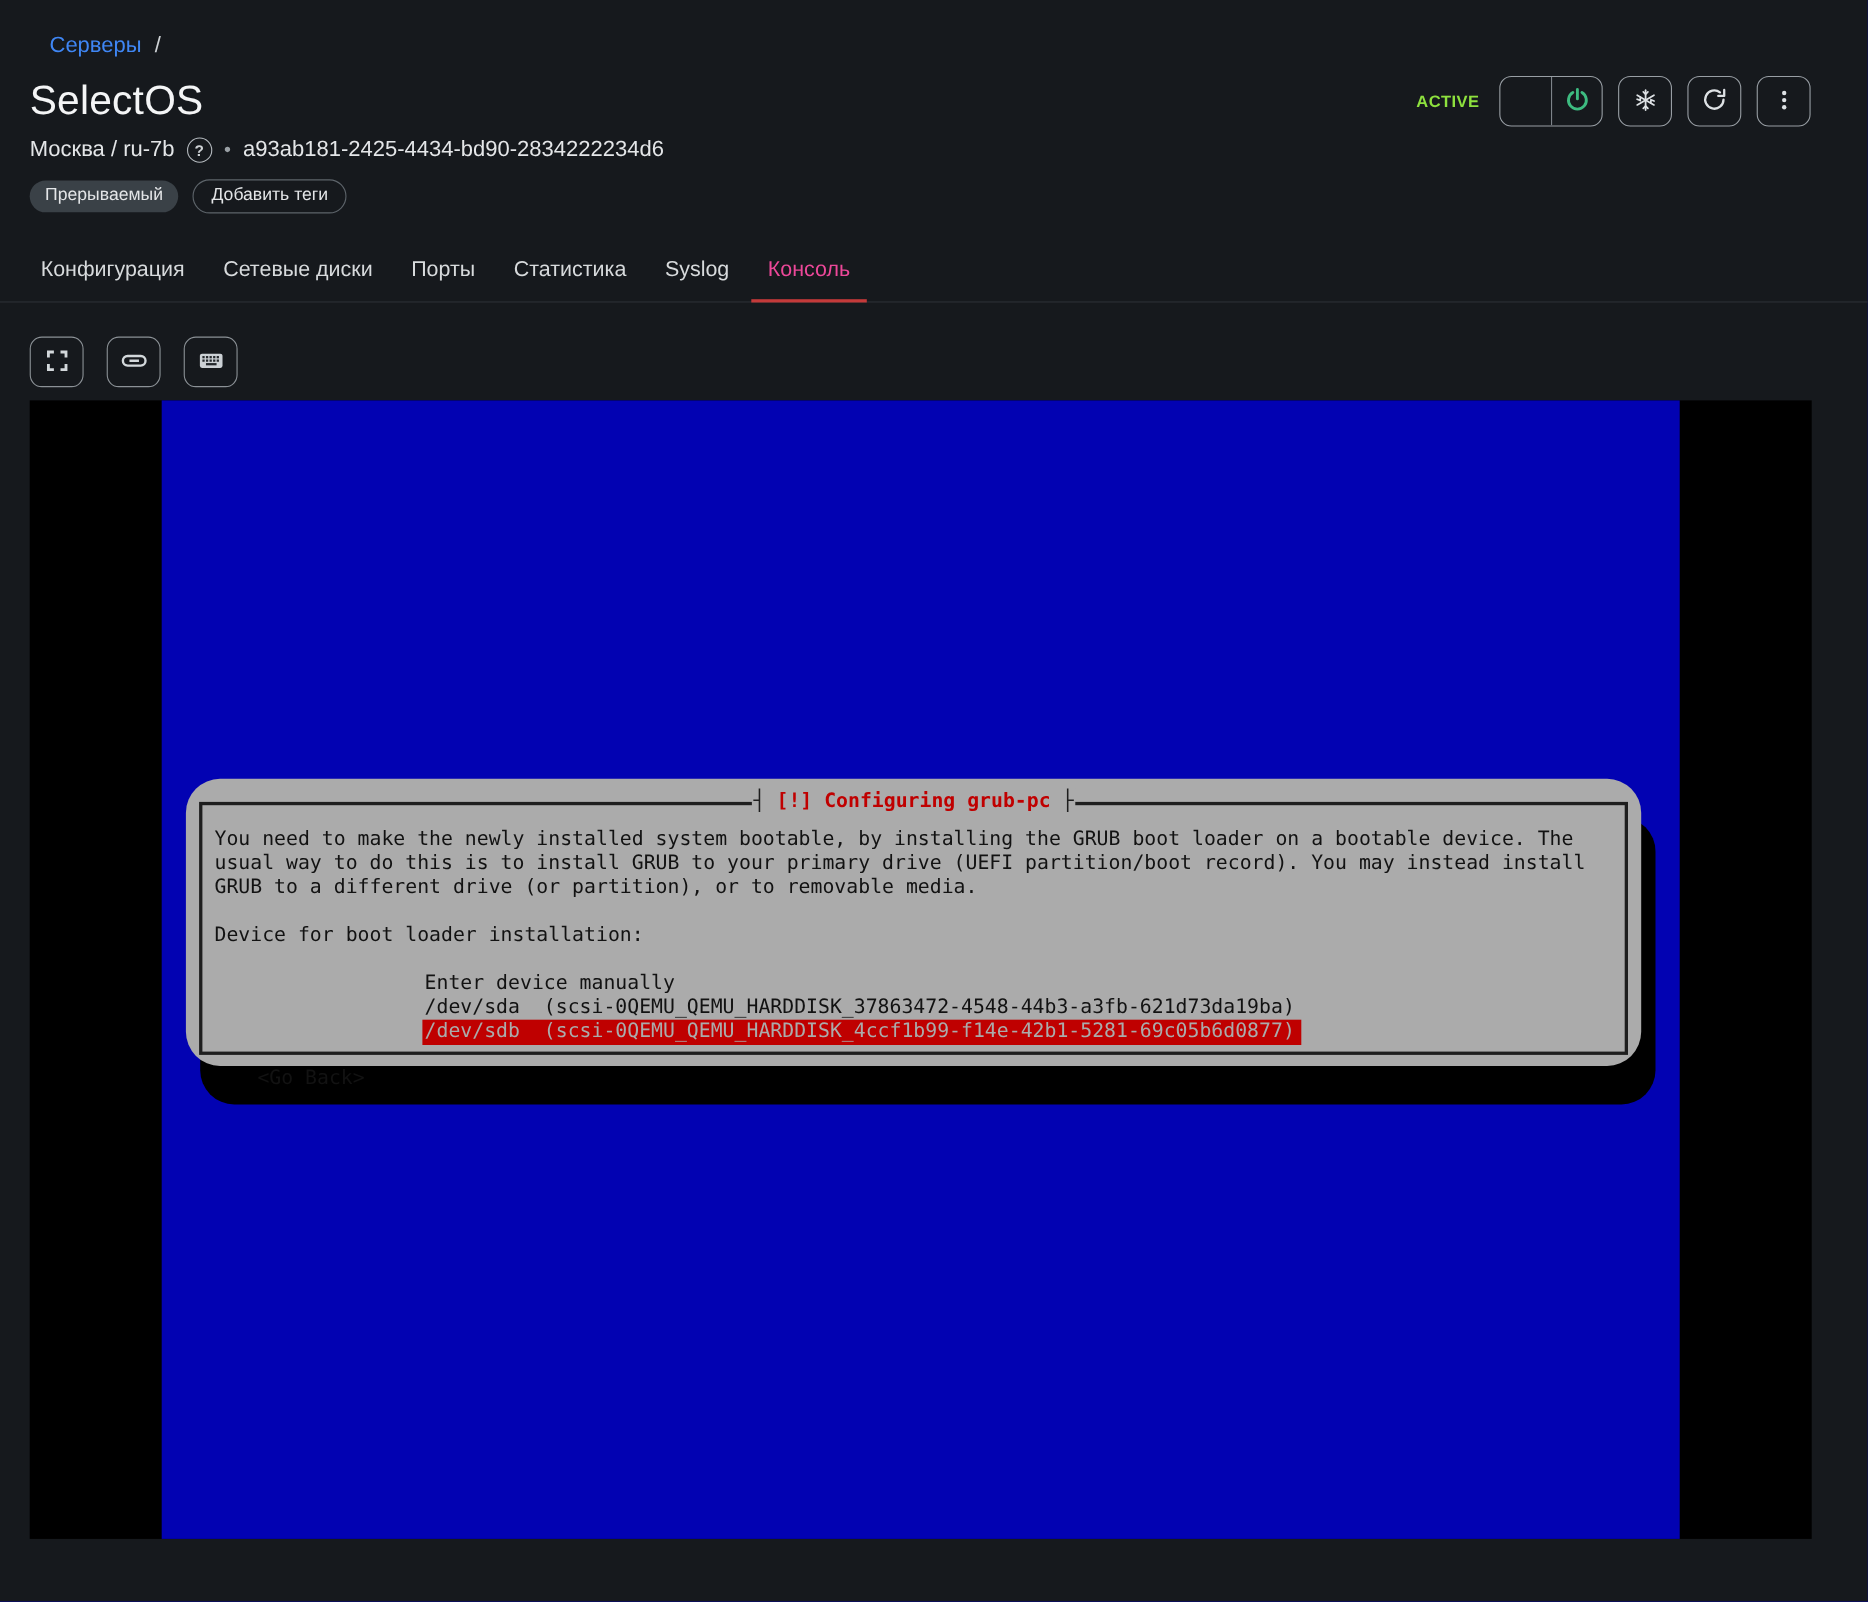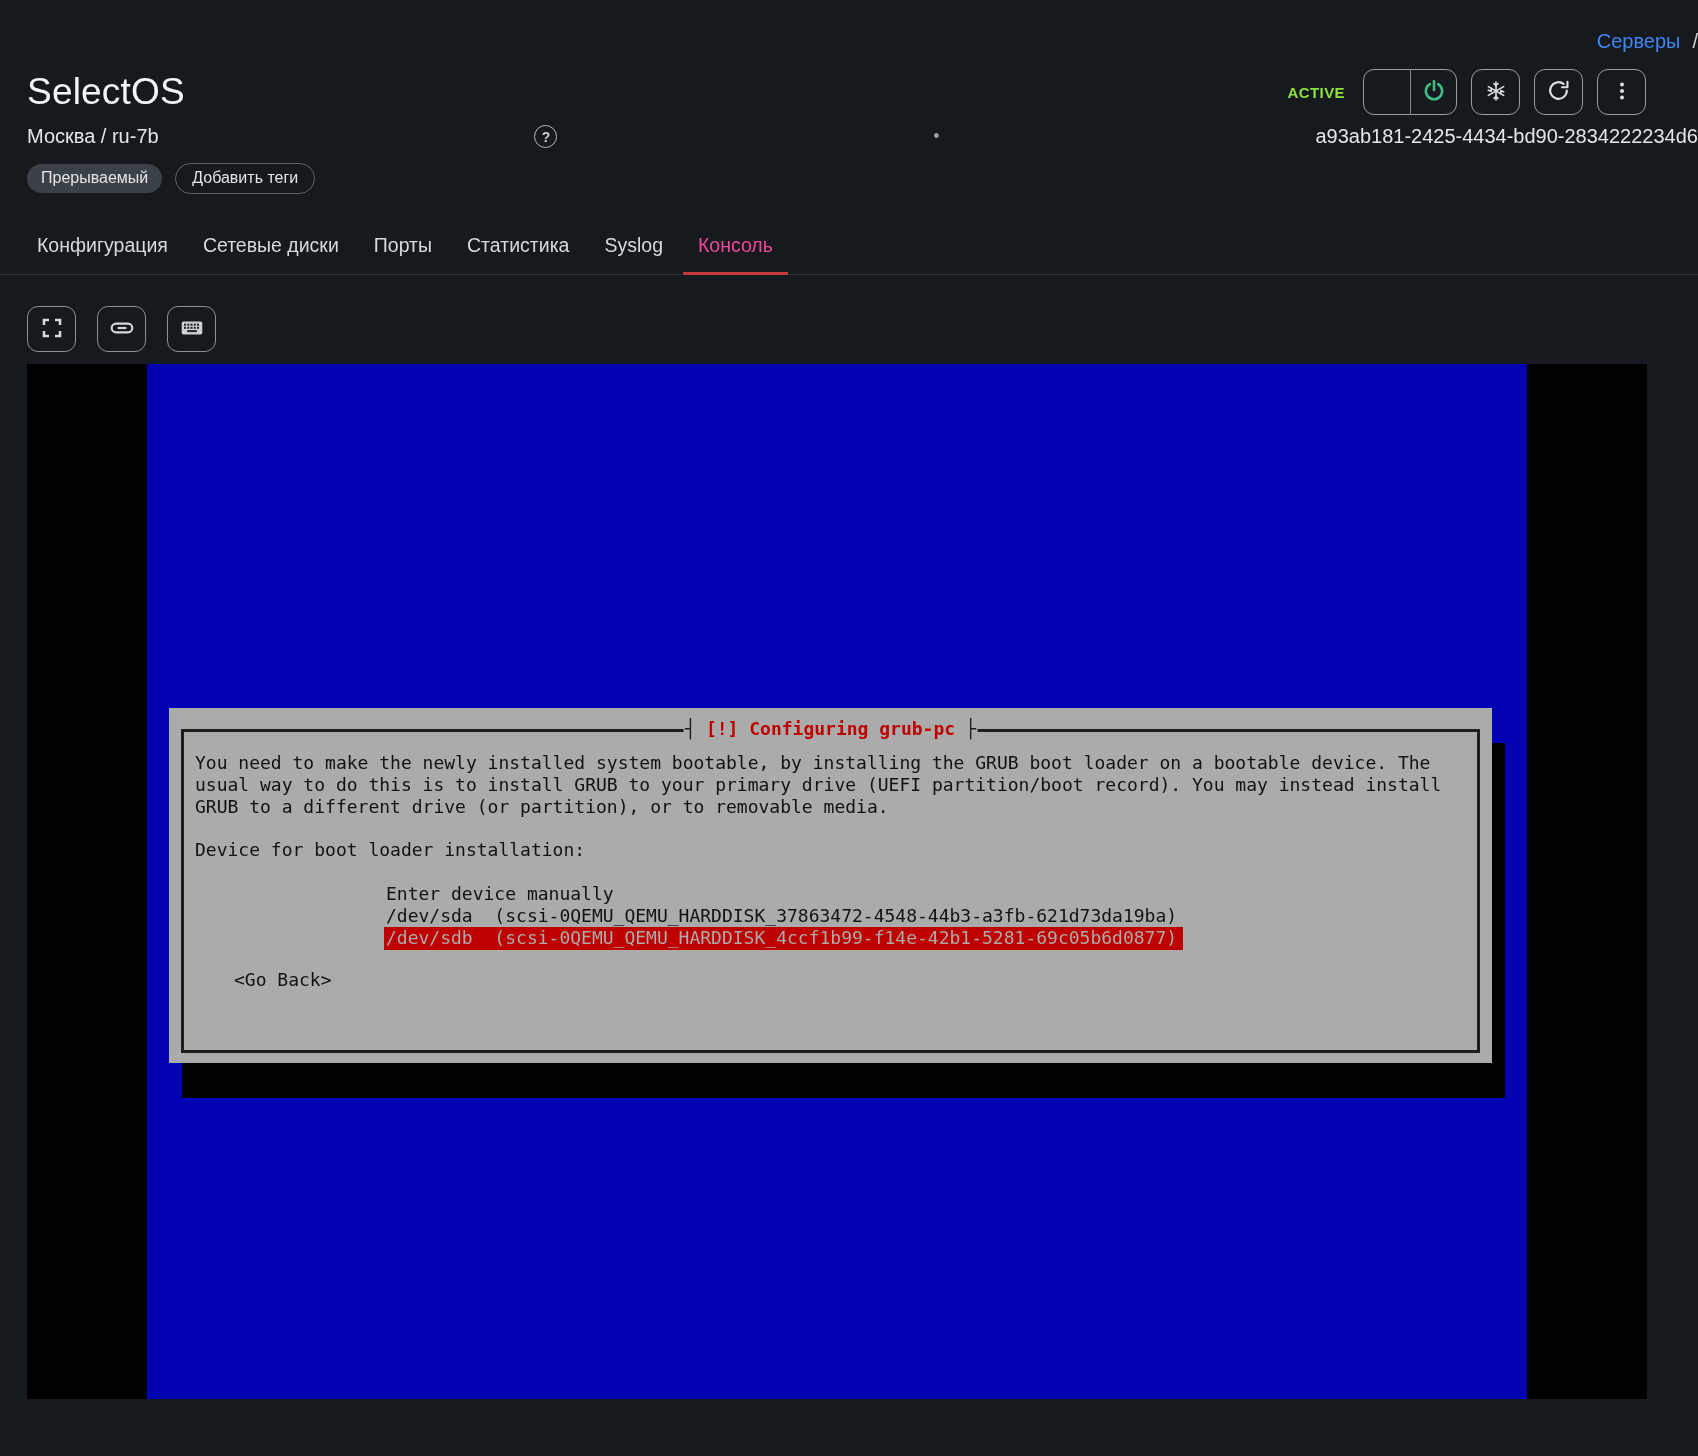--- a/index.html
+++ b/index.html
@@ -5,40 +5,40 @@
   * { box-sizing: border-box; }
   html,body { margin:0; padding:0; }
   body {
     width:1698px; height:1456px;
     background:#16191d;
     font-family:"Liberation Sans", sans-serif;
     color:#e8eaec;
     overflow:hidden;
   }
   
-  .breadcrumb { padding:30px 0 0 45px; font-size:20px;text-align:right; }
+  .breadcrumb { padding:30px 0 0 45px; font-size:20px; }
   .breadcrumb .bc-link { color:#3f86f4; text-decoration:none; cursor:pointer; }
   .breadcrumb .bc-sep { color:#cfd3d6; margin-left:12px; }
 
   .header-row { display:flex; align-items:center; justify-content:space-between; padding:16px 52px 0 27px; }
   h1.page-title { margin:0; font-size:37px; font-weight:500; color:#f4f5f6; letter-spacing:.2px; }
 
   .actions { display:flex; align-items:center; gap:14px; }
   .status-label { color:#8ee13e; font-size:15px; font-weight:600; letter-spacing:.4px; margin-right:4px; }
   .btn {
     height:46px; min-width:49px; padding:0;
     border:1px solid #989ea4; border-radius:11px;
     background:transparent; display:flex; align-items:center; justify-content:center;
     cursor:pointer;
   }
   .split { display:flex; align-items:stretch; height:46px; border:1px solid #989ea4; border-radius:11px; overflow:hidden; }
   .split .seg { width:46px; border:none; background:transparent; display:flex; align-items:center; justify-content:center; cursor:pointer; padding:0; }
   .split .seg + .seg { border-left:1px solid #7e848a; }
 
-  .subtitle { display:flex; align-items:center; gap:11px; padding:10px 0 0 27px; font-size:20px; color:#e4e6e8;justify-content:space-between; }
+  .subtitle { display:flex; align-items:center; gap:11px; padding:10px 0 0 27px; font-size:20px; color:#e4e6e8; }
   .help {
     width:23px; height:23px; border:1.5px solid #b5babf; border-radius:50%;
     display:flex; align-items:center; justify-content:center;
     font-size:14px; font-weight:700; color:#cdd1d4; cursor:pointer;
   }
   .bullet { color:#9aa0a5; font-size:18px; }
 
   .chips { display:flex; align-items:center; gap:13px; padding:15px 0 0 27px; }
   .chip {
     background:#3a4147; color:#e3e5e7; border-radius:15px;
@@ -66,22 +66,22 @@
   }
 
   
   .console { position:relative; margin:12px 0 0 27px; width:1620px; height:1035px; background:#000; }
   .screen {
     position:absolute; left:120px; top:0; width:1380px; height:1035px;
     background:#0202b2; cursor:pointer;
     font-family:"DejaVu Sans Mono", monospace;
   }
   .dialog {
-    position:absolute; left:22px; top:344px; width:1323px; height:355px;
-    background:#ababab; box-shadow:13px 35px 0 0 #000;
+    position:absolute; left:22px; top:344px; width:1323px; height:261px;
+    background:#ababab; box-shadow:13px 35px 0 0 #000;border-radius:31px;
   }
   .dialog-frame { position:absolute; left:12px; right:12px; top:21px; bottom:10px; border:3px solid #1e1e1e; }
   .dialog-title {
     position:absolute; top:9px; left:50%; transform:translateX(-50%);
     background:#ababab; padding:0 2px; z-index:2;
     font-size:18px; line-height:24px; white-space:pre; color:#1e1e1e; font-weight:bold;
   }
   .dialog-title .t-red { color:#c00000; padding:0 10px; }
   .cline {
     position:absolute; font-size:18px; line-height:20px; white-space:pre; color:#121212;

